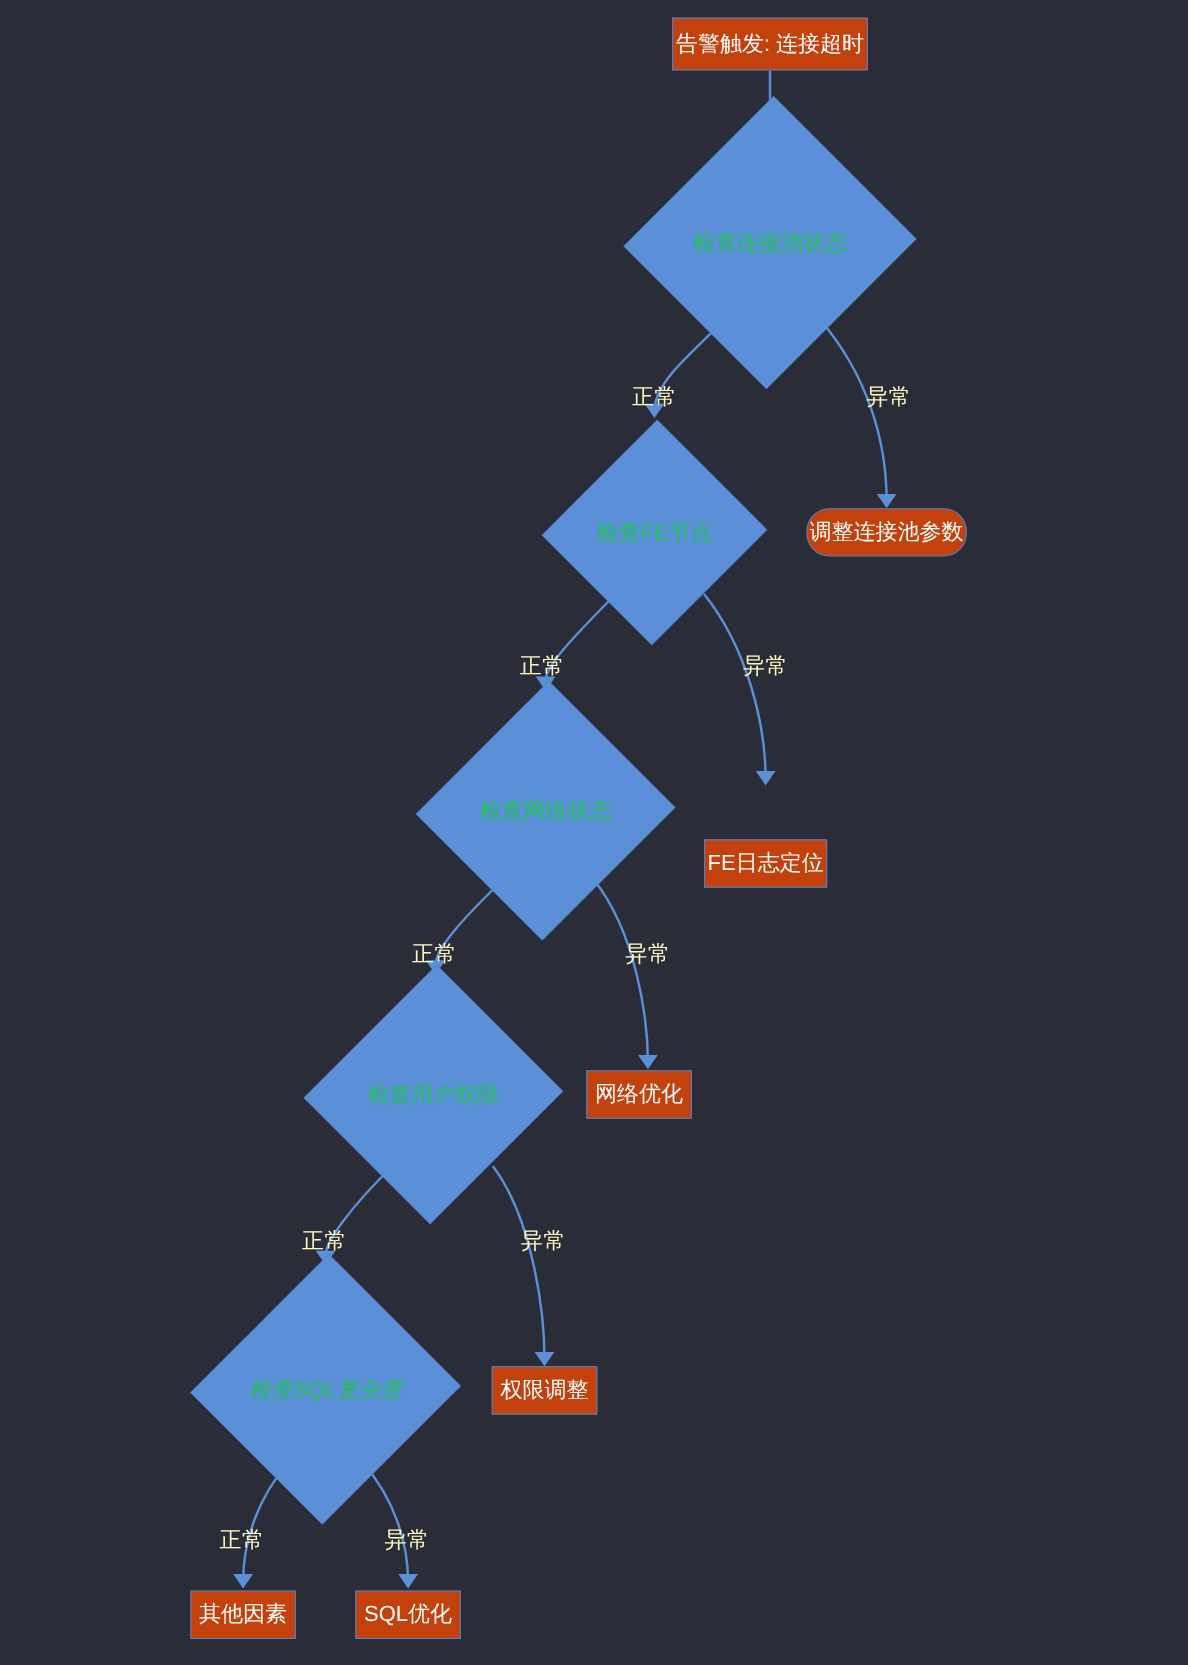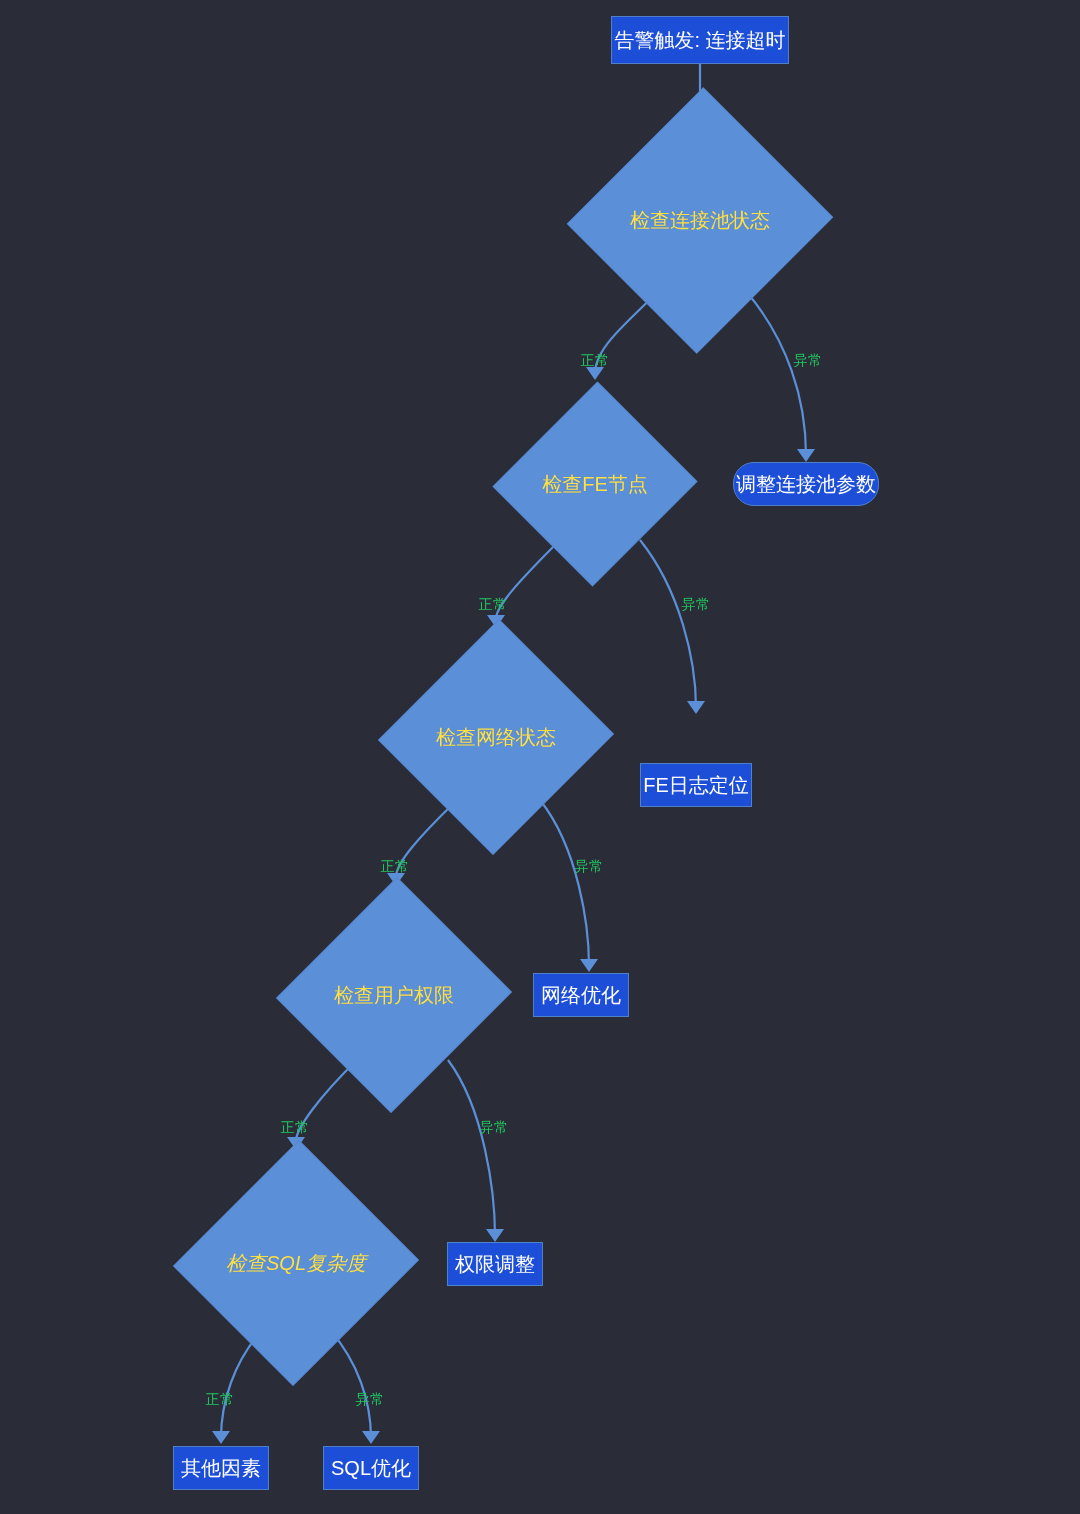--- a/index.html
+++ b/index.html
@@ -35,21 +35,21 @@
   }
   .node {
     position: absolute;
     display: flex;
     align-items: center;
     justify-content: center;
     box-sizing: border-box;
     color: #ffffff;
   }
   .node-box {
-    background: #1d4ed8;
+    background: #c2410c;
     border: 1px solid #4f80c8;
     font-size: 20px;
     line-height: 1;
     padding: 0 12px;
     white-space: nowrap;
   }
   .node-diamond {
     background: transparent;
     border: none;
   }
@@ -61,27 +61,27 @@
     background: #5b8fd8;
     transform: rotate(45deg) scale(0.7072);
     border: 1px solid #4f80c8;
     box-sizing: border-box;
   }
   .diamond-label {
     position: relative;
     z-index: 2;
     font-size: 20px;
     white-space: nowrap;
-    color: #fde047;
+    color: #22c55e;
     text-shadow: 0 0 1px rgba(0,0,0,0.12);
   }
   .edge-label {
     position: absolute;
-    color: #22c55e;
-    font-size: 14px;
+    color: #fef9c3;
+    font-size: 20px;
     white-space: nowrap;
     transform: translate(-50%, -50%);
     letter-spacing: 0.5px;
   }
 </style>
 </head>
 <body>
 
 <div id="canvas">
   <svg class="edges" viewBox="0 0 1080 1514">

